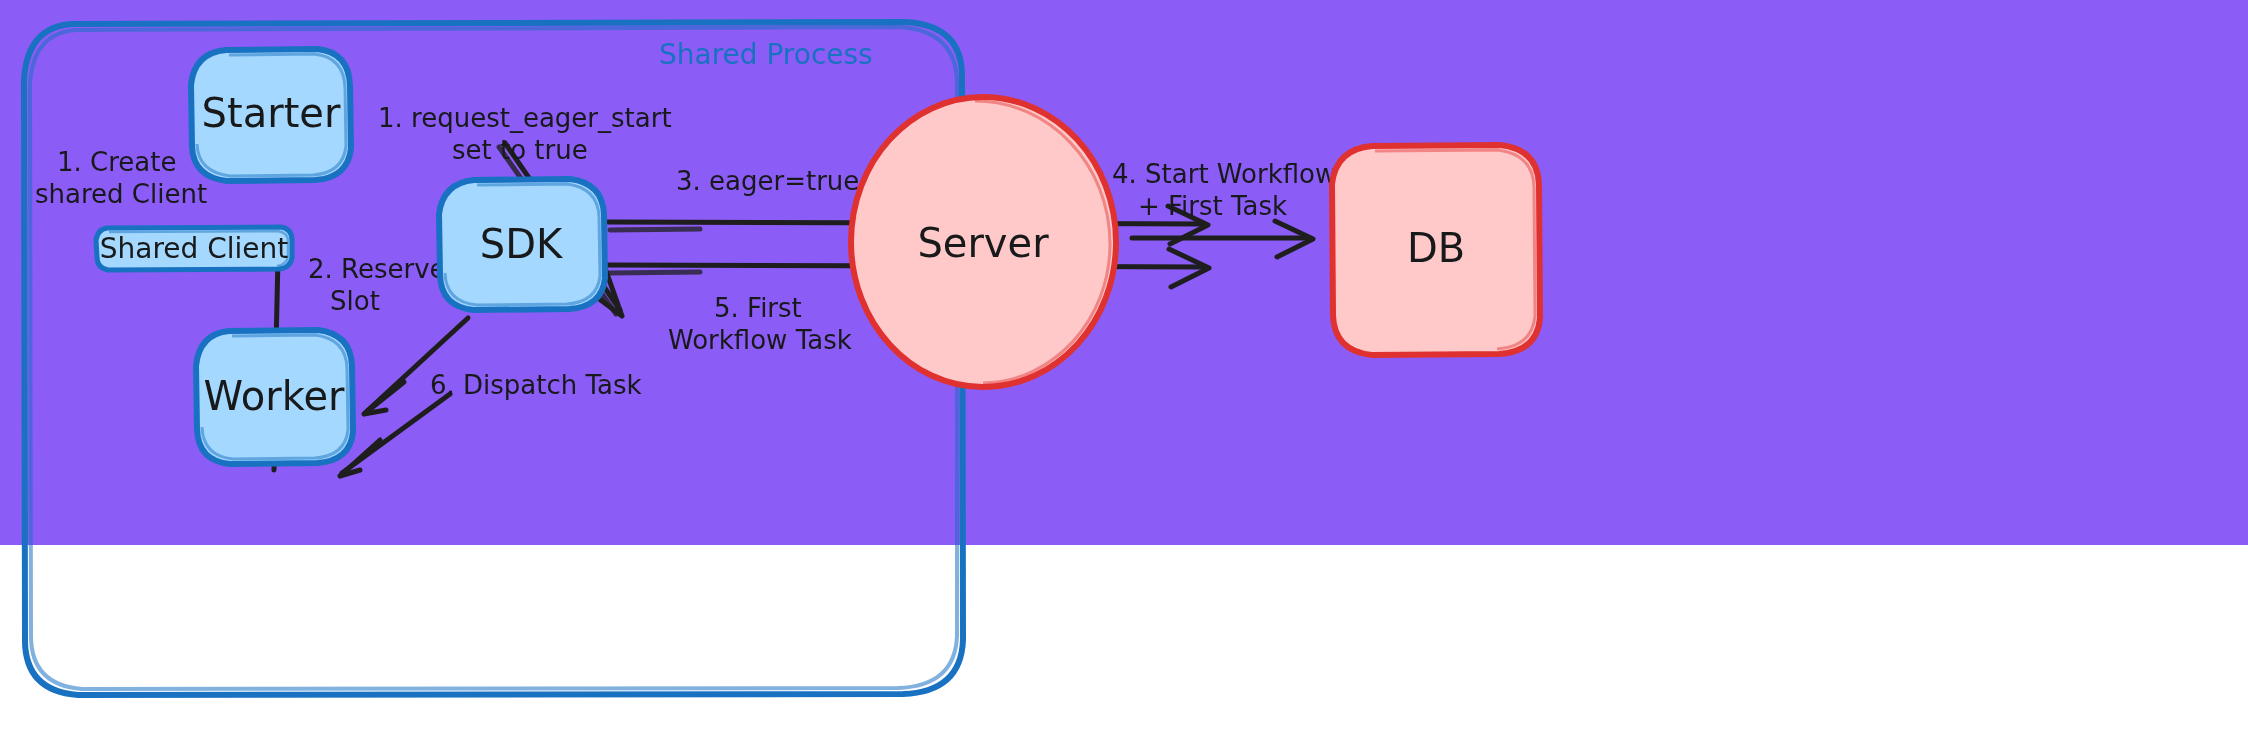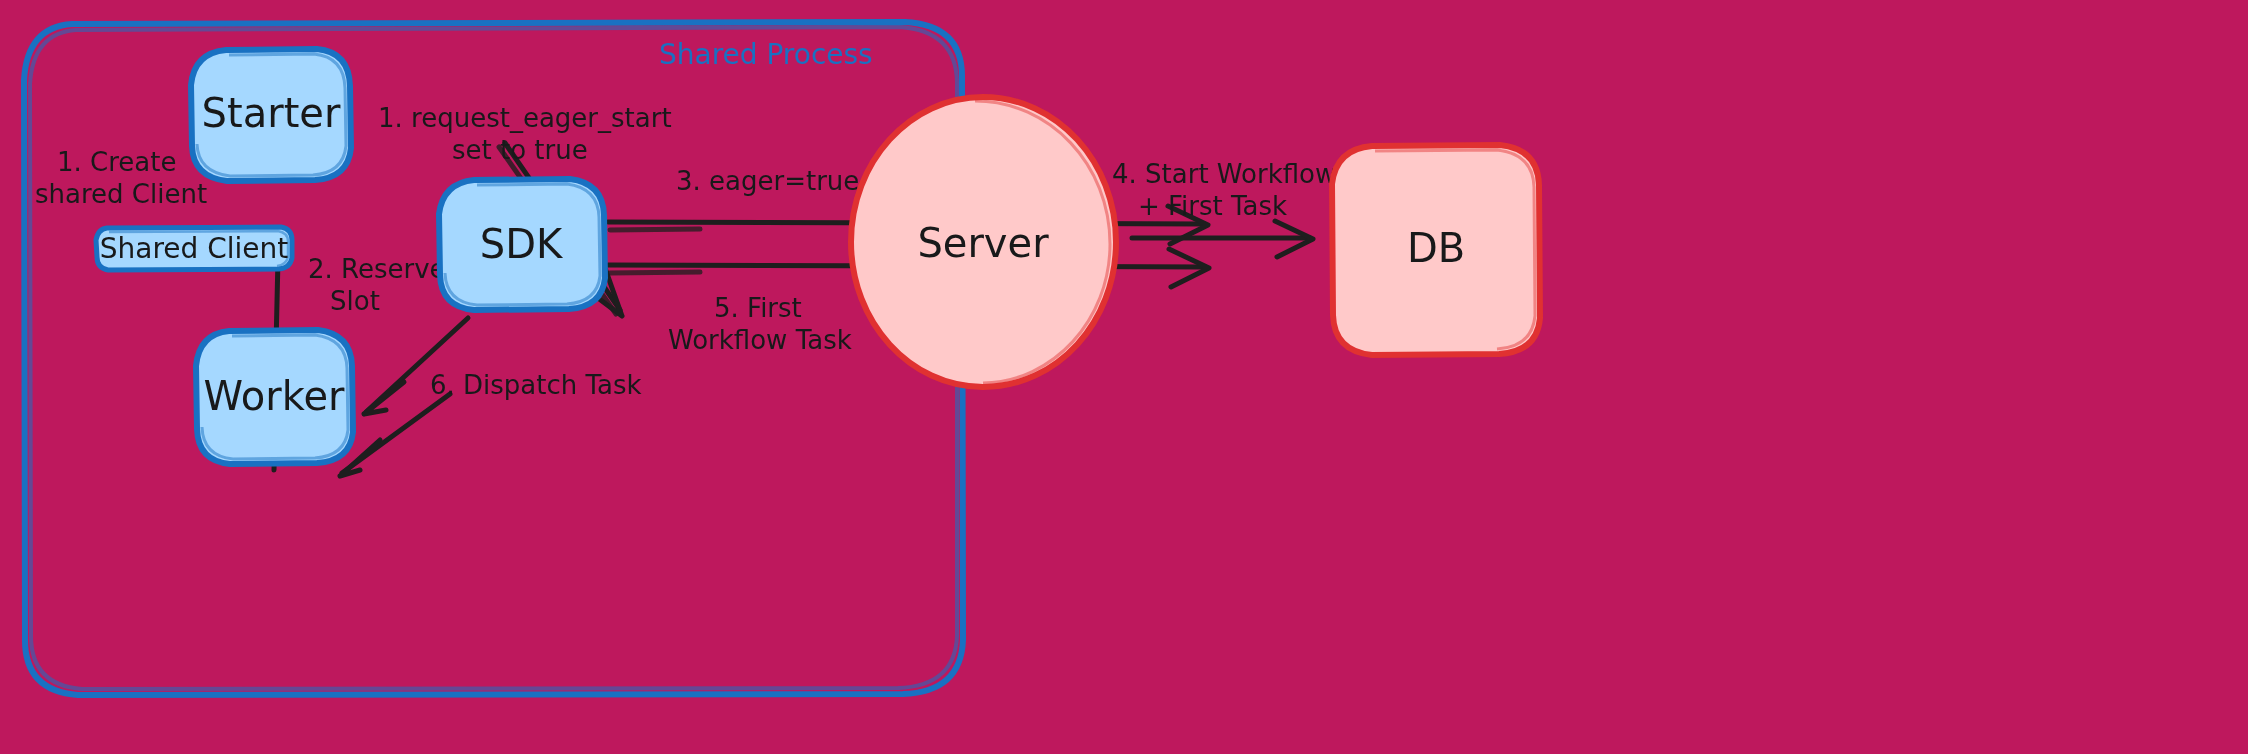--- a/index.html
+++ b/index.html
@@ -9,22 +9,22 @@
   }
   body {
     width: 2248px;
     height: 754px;
     font-family: "DejaVu Sans", sans-serif;
     overflow: hidden;
   }
   #diagram-root {
     position: relative;
     width: 2248px;
-    height: 754px;
-    background: #be185d;
+    height: 545px;
+    background: #8b5cf6;
   }
   svg.canvas {
     position: absolute;
     top: 0;
     left: 0;
     width: 2248px;
     height: 754px;
   }
   .node-label {
     font-family: "DejaVu Sans", sans-serif;

